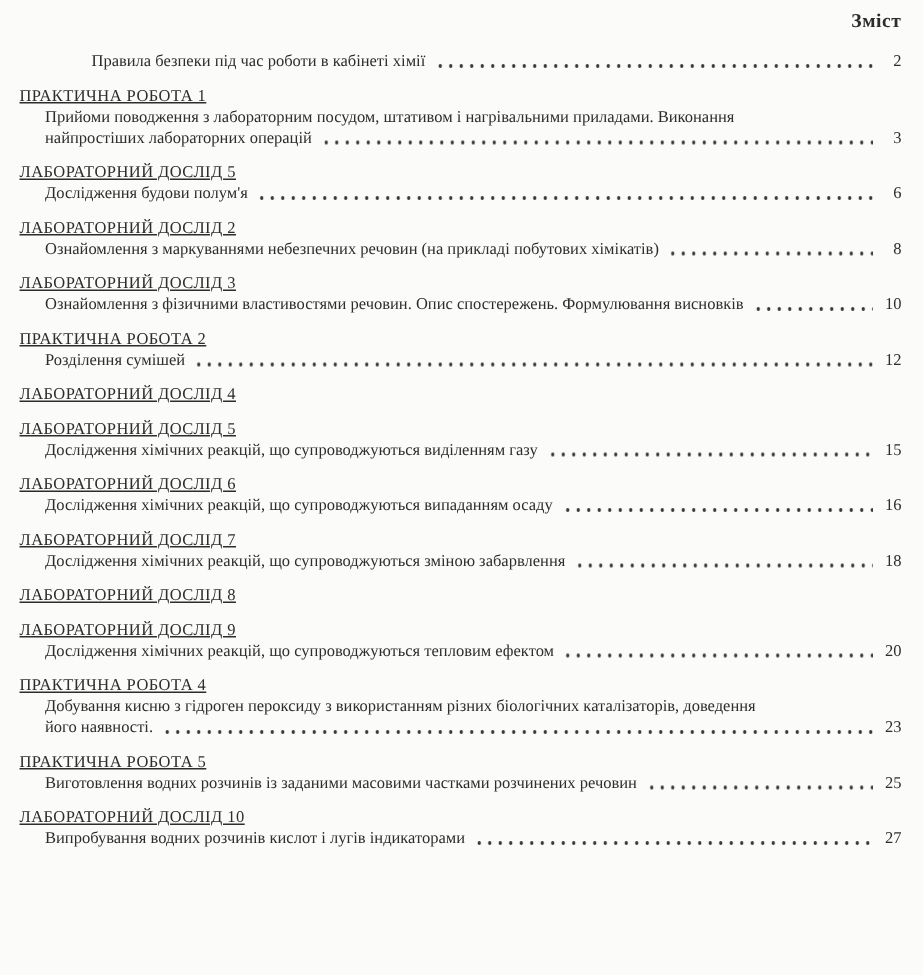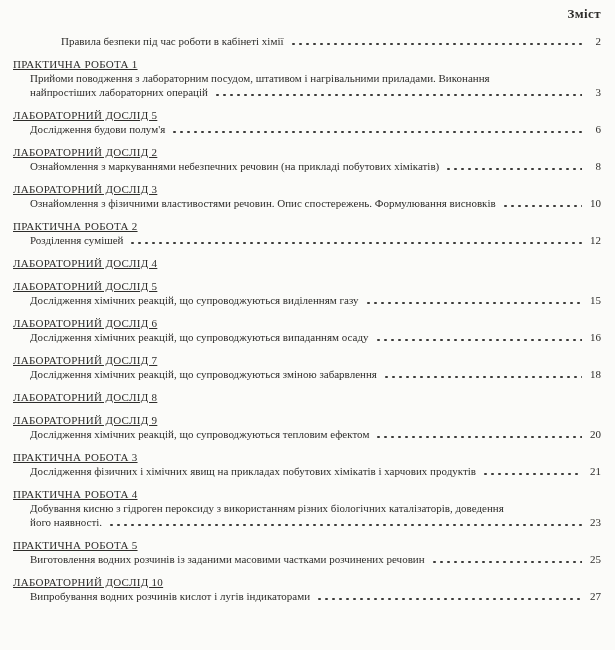--- a/index.html
+++ b/index.html
@@ -172,28 +172,20 @@
 
   <div class="entry">
     <div class="entry-heading">ЛАБОРАТОРНИЙ ДОСЛІД 9</div>
     <div class="toc-line">
       <span class="txt">Дослідження хімічних реакцій, що супроводжуються тепловим ефектом</span>
       <span class="leader"></span>
       <span class="page-num">20</span>
     </div>
   </div>
 
-  <div class="entry">
-    <div class="entry-heading">ПРАКТИЧНА РОБОТА 3</div>
-    <div class="toc-line">
-      <span class="txt">Дослідження фізичних і хімічних явищ на прикладах побутових хімікатів і харчових продуктів</span>
-      <span class="leader"></span>
-      <span class="page-num">21</span>
-    </div>
-  </div>
 
   <div class="entry">
     <div class="entry-heading">ПРАКТИЧНА РОБОТА 4</div>
     <div class="pre-line">Добування кисню з гідроген пероксиду з використанням різних біологічних каталізаторів, доведення</div>
     <div class="toc-line">
       <span class="txt">його наявності.</span>
       <span class="leader"></span>
       <span class="page-num">23</span>
     </div>
   </div>

